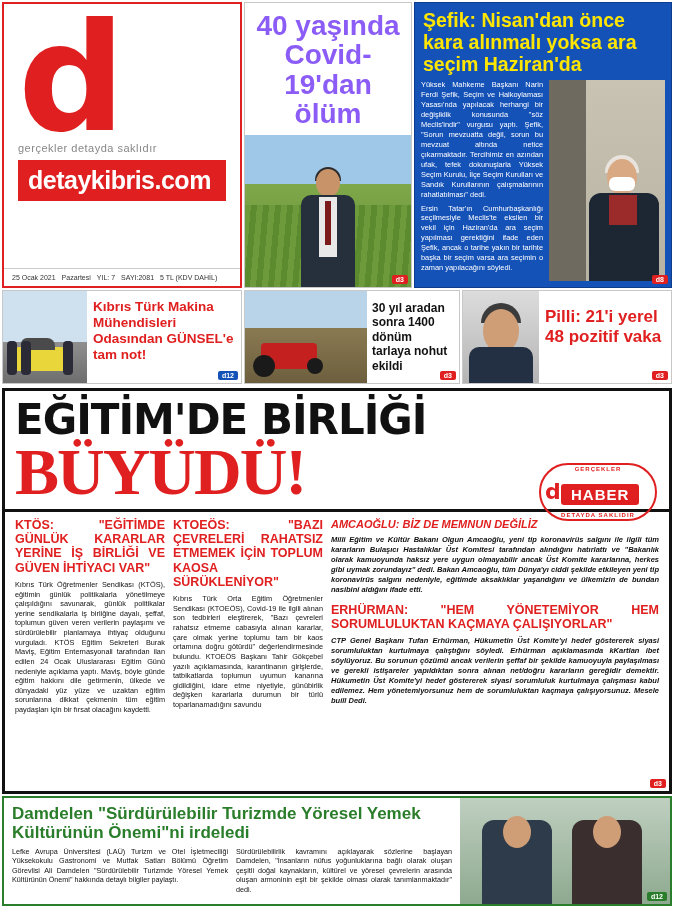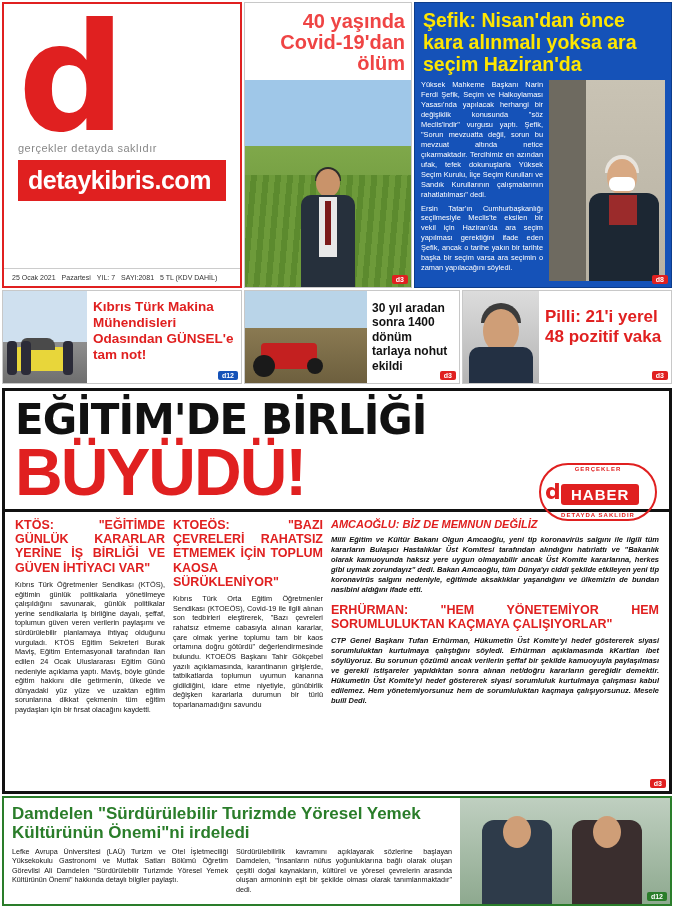--- a/index.html
+++ b/index.html
@@ -77,25 +77,25 @@
   
   .covid-block {
     width: 168px;
     border: 1px solid #c8c8c8;
     position: relative;
     display: flex;
     flex-direction: column;
     background: #ffffff;
   }
   .covid-headline {
-    color: #ef4444;
-    font-size: 20px;
+    color: #8b5cf6;
+    font-size: 28px;
     font-weight: bold;
     line-height: 1.05;
-    text-align: right;
+    text-align: center;
     padding: 8px 6px 6px 6px;
   }
   .covid-photo {
     flex: 1;
     position: relative;
     overflow: hidden;
     background: linear-gradient(#9fc7e8 0%, #9fc7e8 32%, #7fa84a 32%, #5f8a32 100%);
   }
   .covid-photo .field-rows {
     position: absolute;
@@ -351,21 +351,21 @@
     padding: 8px 10px 0 10px;
     font-family: "DejaVu Sans", sans-serif;
   }
   .main-head-2 {
     color: #e02020;
     font-size: 66px;
     font-weight: bold;
     line-height: 0.92;
     letter-spacing: -2px;
     padding: 2px 10px 4px 10px;
-    font-family: Liberation Sans, sans-serif;
+    font-family: Liberation Serif, serif;
   }
   .stamp {
     position: absolute;
     right: 12px;
     top: 72px;
     width: 118px;
     height: 58px;
   }
   .stamp .ring {
     position: absolute; inset: 0;

